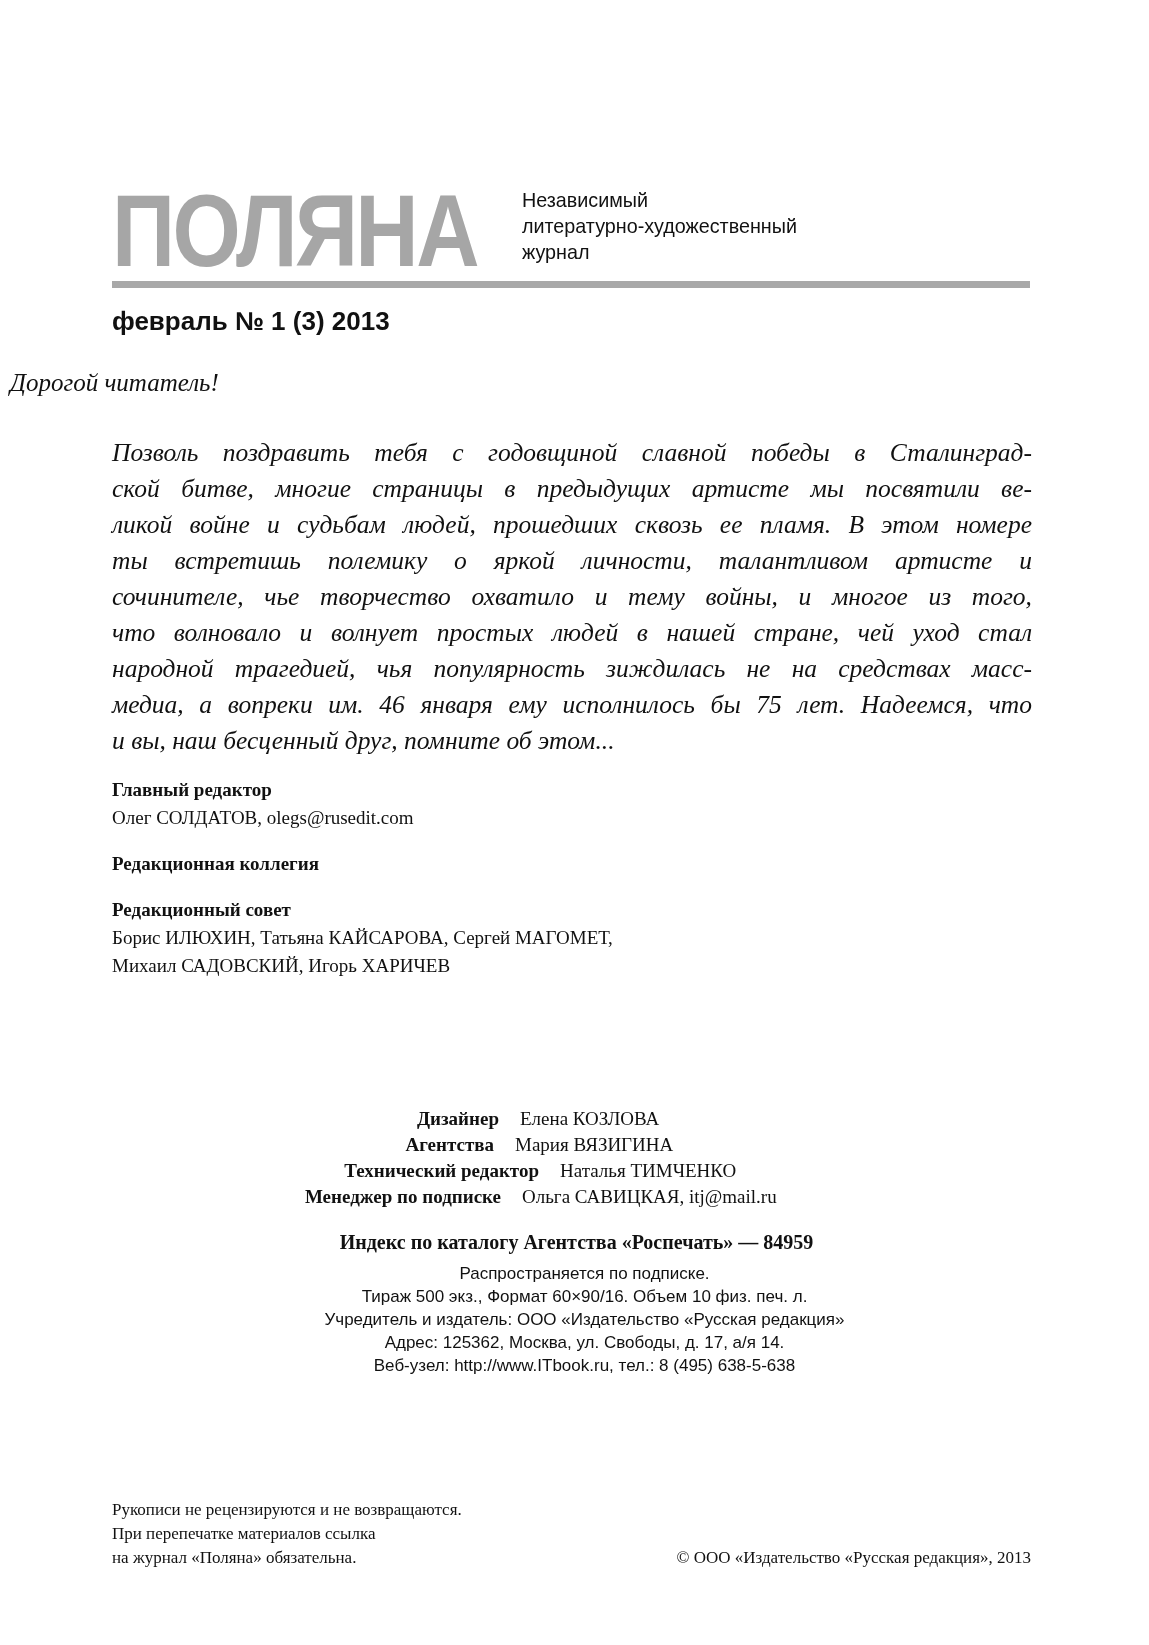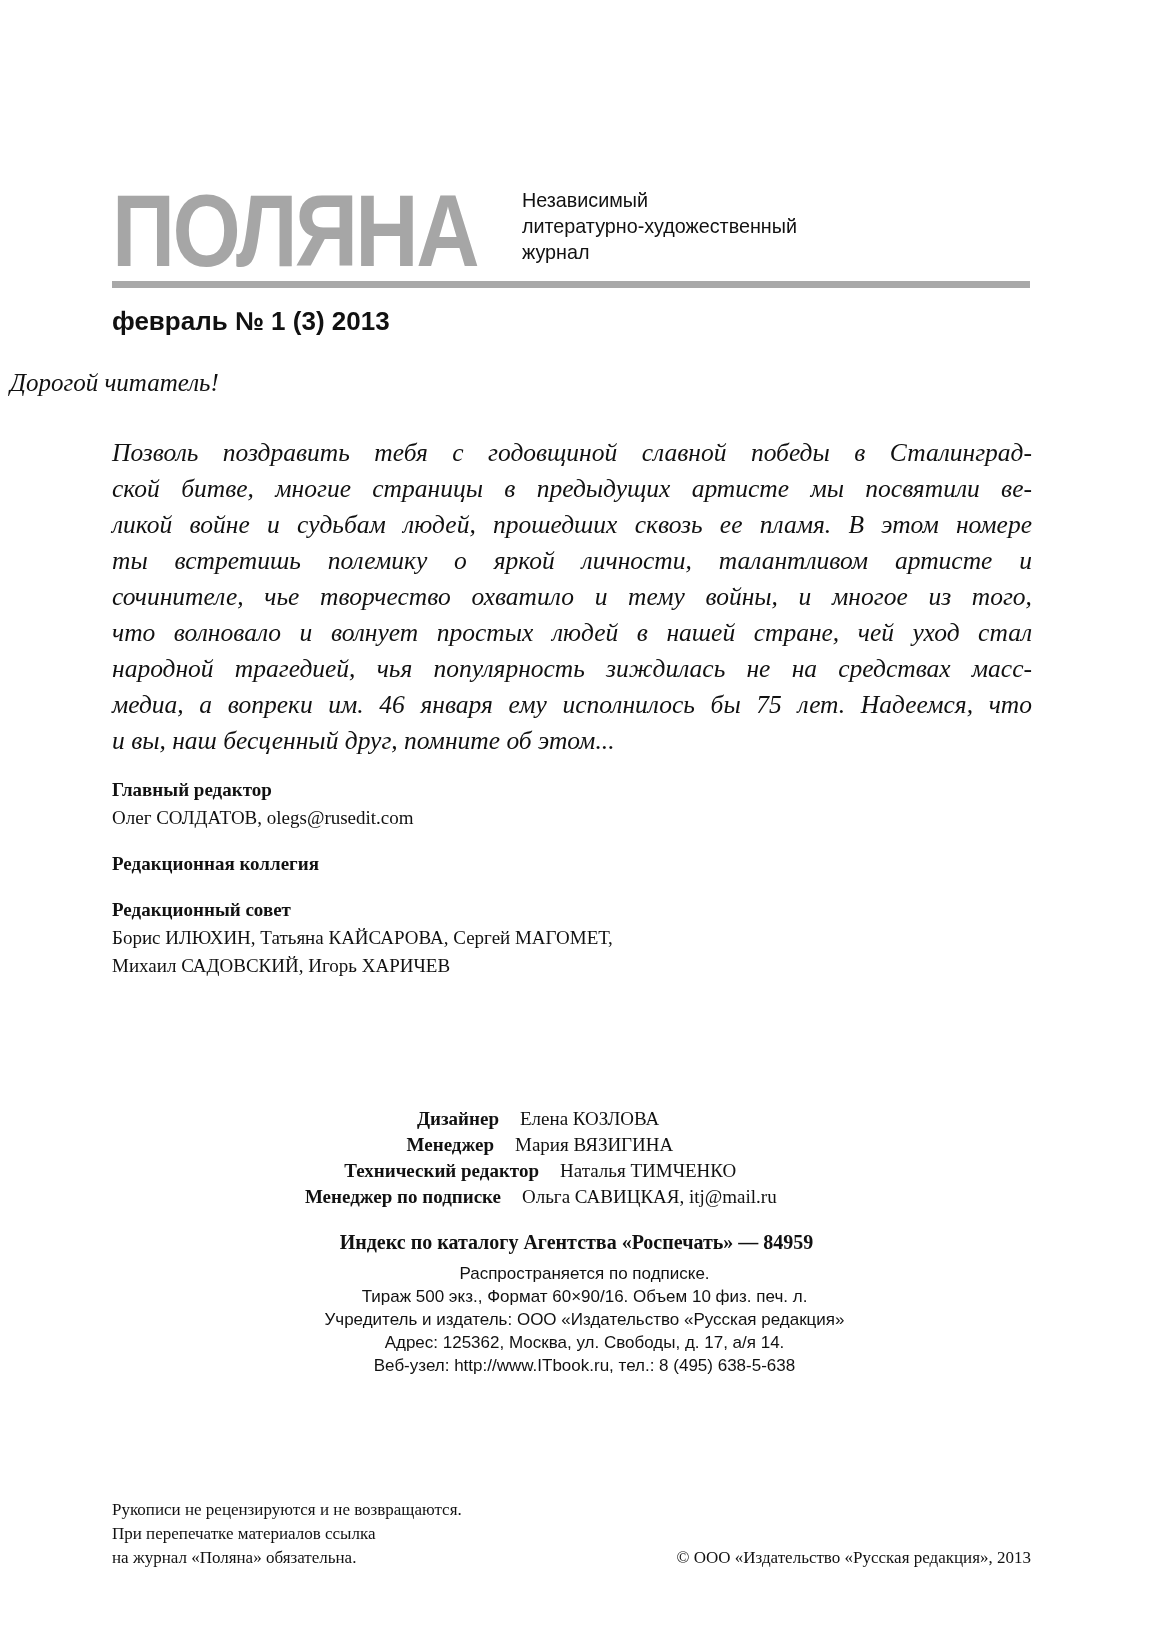--- a/index.html
+++ b/index.html
@@ -109,21 +109,21 @@
       <div>Михаил САДОВСКИЙ, Игорь ХАРИЧЕВ</div>
     </div>
   </div>
 
   <div class="credits">
     <div class="credit-row">
       <span class="r" style="right:650px">Дизайнер</span>
       <span class="n" style="left:520px">Елена КОЗЛОВА</span>
     </div>
     <div class="credit-row">
-      <span class="r" style="right:655px">Менеджер</span>
+      <span class="r" style="right:655px">Агентства</span>
       <span class="n" style="left:515px">Мария ВЯЗИГИНА</span>
     </div>
     <div class="credit-row">
       <span class="r" style="right:610px">Технический редактор</span>
       <span class="n" style="left:560px">Наталья ТИМЧЕНКО</span>
     </div>
     <div class="credit-row">
       <span class="r" style="right:648px">Менеджер по подписке</span>
       <span class="n" style="left:522px">Ольга САВИЦКАЯ, itj@mail.ru</span>
     </div>

